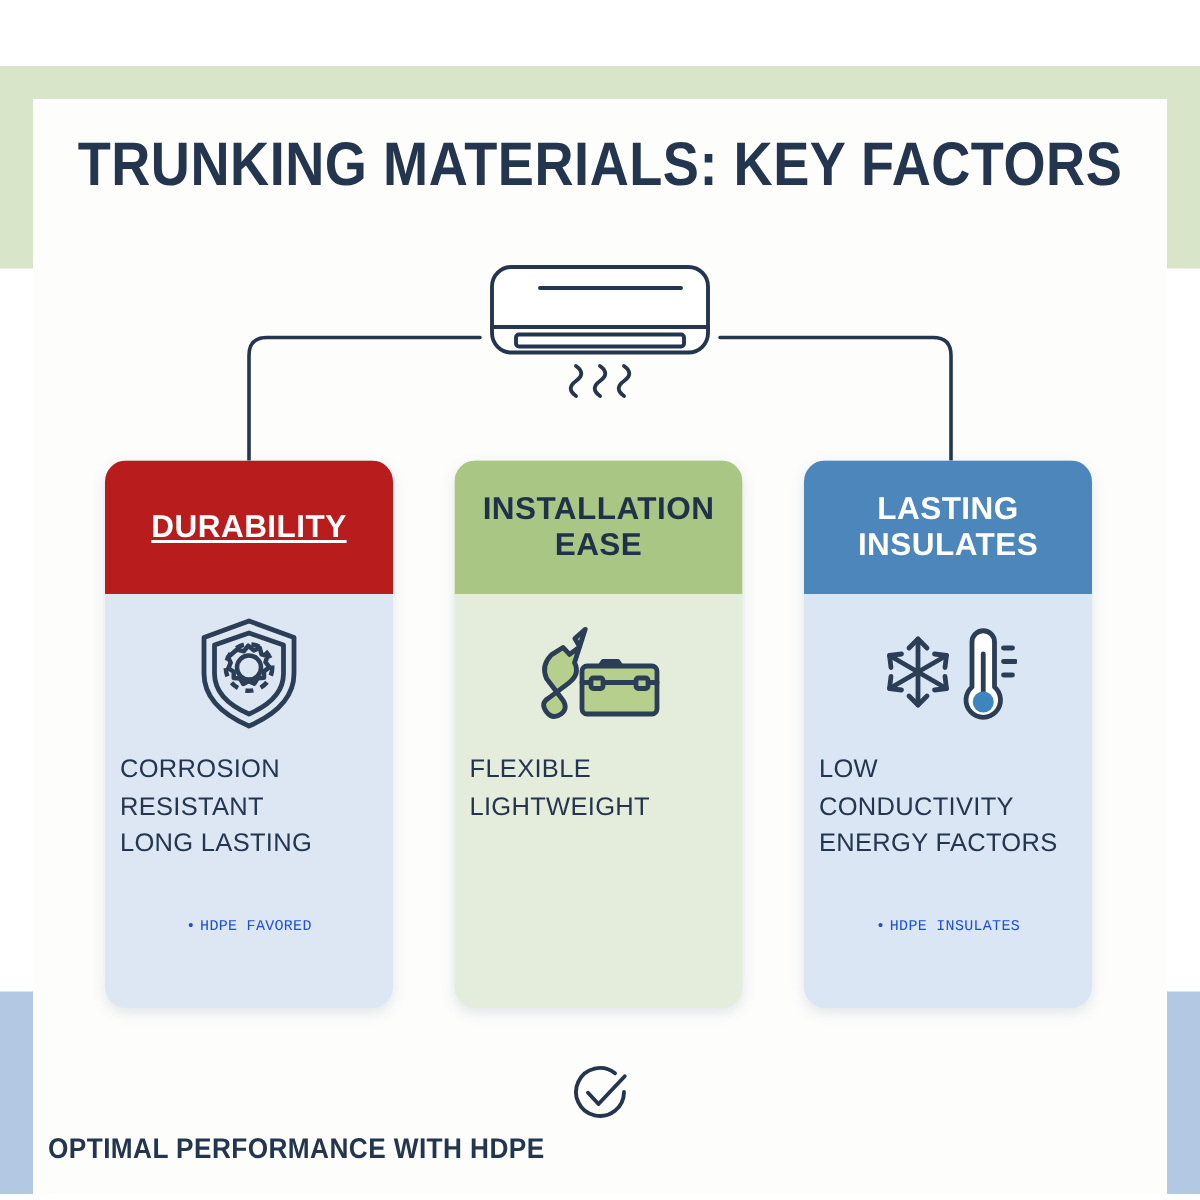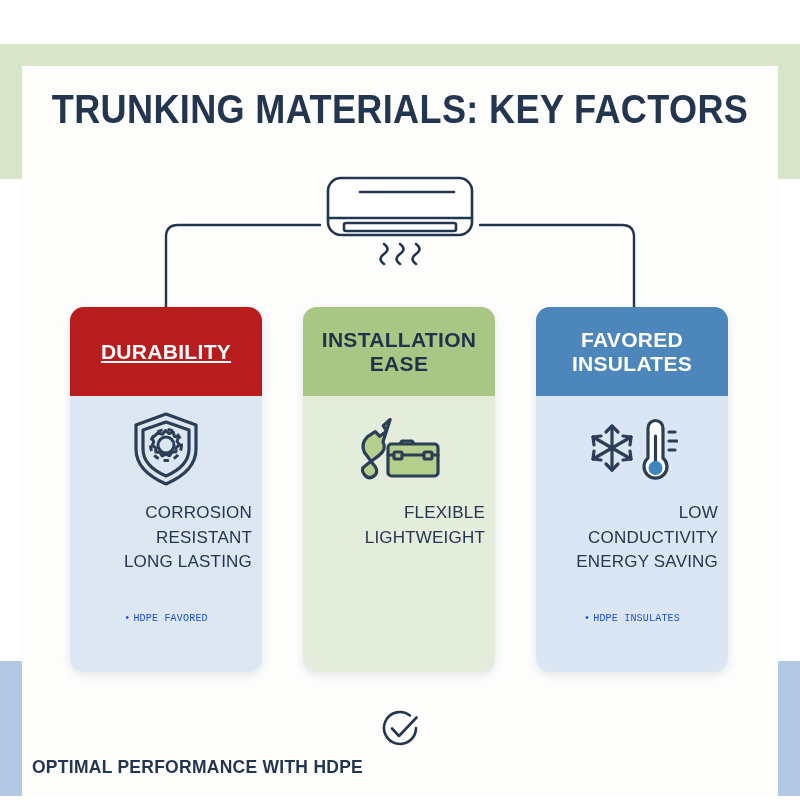--- a/index.html
+++ b/index.html
@@ -134,21 +134,21 @@
 
   .card-icon {
     flex: 0 0 105px;
     display: flex;
     align-items: center;
     justify-content: center;
   }
 
   .card-body {
     flex: 0 0 auto;
-    text-align: right;
+    text-align: left;
     font-family: "Liberation Sans Narrow", "Liberation Sans", sans-serif;
     font-size: 17px;
     line-height: 1.45;
     color: #24364f;
     padding: 0 10px;
     box-sizing: border-box;
     letter-spacing: 0.2px;
   }
   .card-body .line { display: block; }
 
@@ -280,21 +280,21 @@
       <span class="line">LIGHTWEIGHT</span>
     </div>
     <div class="card-bullet" style="visibility: hidden;">
       <span class="dot"></span><span></span>
     </div>
   </div>
 
   <div class="card" id="card-thermal">
     <div class="card-header">
       <span>
-        <span class="line">FAVORED</span>
+        <span class="line">LASTING</span>
         <span class="line">INSULATES</span>
       </span>
     </div>
     <div class="card-icon">
       <svg width="92" height="78" viewBox="0 0 92 78">
 
         <g stroke="#2c3e56" stroke-width="3.2" stroke-linecap="round" stroke-linejoin="round" fill="none">
           <line x1="26" y1="16" x2="26" y2="60"></line>
           <line x1="7" y1="27" x2="45" y2="49"></line>
           <line x1="45" y1="27" x2="7" y2="49"></line>
@@ -311,21 +311,21 @@
           <line x1="69.5" y1="26" x2="69.5" y2="52"></line>
           <circle cx="69.5" cy="58" r="7" fill="#3d85bf" stroke="none"></circle>
           <line x1="83" y1="22" x2="89" y2="22"></line>
           <line x1="83" y1="31" x2="91" y2="31"></line>
           <line x1="83" y1="40" x2="89" y2="40"></line>
         </g>
       </svg>
     </div>
     <div class="card-body">
       <span class="line">LOW CONDUCTIVITY</span>
-      <span class="line">ENERGY SAVING</span>
+      <span class="line">ENERGY FACTORS</span>
     </div>
     <div class="card-bullet">
       <span class="dot">•</span><span>HDPE INSULATES</span>
     </div>
   </div>
 
   <div id="footer">
     <svg id="footer-icon" width="46" height="46" viewBox="0 0 46 46">
       <g fill="none" stroke="#24364f" stroke-width="2.6" stroke-linecap="round" stroke-linejoin="round">
         <path d="M 33 9.5 A 16 16 0 1 0 39 22"></path>

